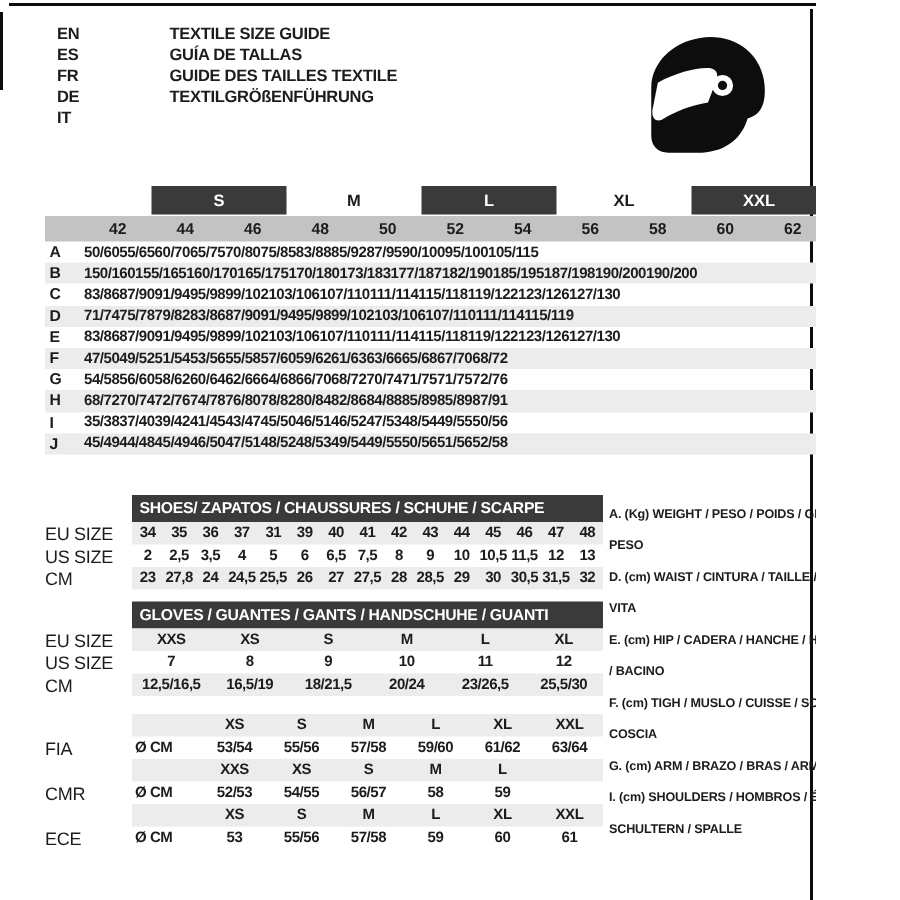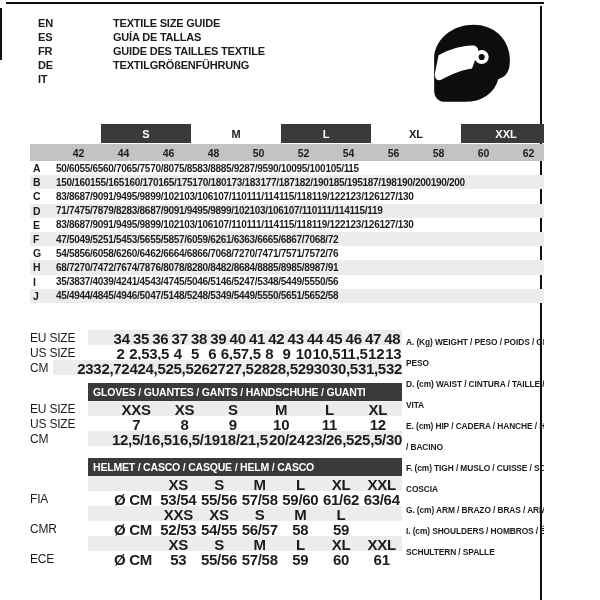--- a/index.html
+++ b/index.html
@@ -47,21 +47,21 @@
   
   .bottom { position:absolute; left:30px; top:330px; width:566px; display:flex; }
   .bottom-left { width:372px; }
   .grouprow { display:flex; align-items:stretch; }
   .sidelabel { width:58px; font-size:12px; font-weight:normal; display:flex; align-items:center; letter-spacing:-0.2px; }
   .titlebar {
     flex:1; background:#3a3a3a; color:#ffffff; height:18px;
     display:flex; align-items:center; padding-left:5px; box-sizing:border-box;
     font-size:10.5px; font-weight:bold; letter-spacing:-0.2px; white-space:nowrap;
   }
-  .rowcells { flex:1; display:grid; align-items:center; height:15px; font-size:15px; font-weight:bold;padding-left:24px; }
+  .rowcells { flex:1; display:grid; align-items:center; height:15px; font-size:10px; font-weight:bold; }
   .cells15 { grid-template-columns:repeat(15,1fr); }
   .cells6  { grid-template-columns:repeat(6,1fr); }
   .cells7  { grid-template-columns:46px repeat(6,1fr); }
   .bcell { text-align:center; letter-spacing:-0.3px; white-space:nowrap; }
   .unitcell { text-align:left; padding-left:2px; }
   .shoes-rows > div.grouprow:nth-of-type(odd) .rowcells,
   .gloves-rows > div.grouprow:nth-of-type(odd) .rowcells,
   .helmet-rows .sizes-row .rowcells { background:#ececec; }
   .gap8 { height:8px; } .gap12 { height:12px; }
 
@@ -215,32 +215,33 @@
         </div>
       </div>
   </div>
 
   <div class="bottom">
     <div class="bottom-left">
 
       <div>
         <div class="grouprow">
           <span class="sidelabel"></span>
+          <div class="titlebar">SHOES/ ZAPATOS / CHAUSSURES / SCHUHE / SCARPE</div>
         </div>
         <div class="shoes-rows">
 
             <div class="grouprow">
               <span class="sidelabel">EU SIZE</span>
               <div class="rowcells cells15 nested-grid">
 
               <span class="bcell">34</span>
                 <span class="bcell">35</span>
                 <span class="bcell">36</span>
                 <span class="bcell">37</span>
-                <span class="bcell">38</span>
+                <span class="bcell">31</span>
                 <span class="bcell">39</span>
                 <span class="bcell">40</span>
                 <span class="bcell">41</span>
                 <span class="bcell">42</span>
                 <span class="bcell">43</span>
                 <span class="bcell">44</span>
                 <span class="bcell">45</span>
                 <span class="bcell">46</span>
                 <span class="bcell">47</span>
                 <span class="bcell">48</span>
@@ -267,21 +268,21 @@
                 <span class="bcell">12</span>
                 <span class="bcell">13</span>
               </div>
             </div>
 
             <div class="grouprow">
               <span class="sidelabel">CM</span>
               <div class="rowcells cells15 nested-grid">
 
               <span class="bcell">23</span>
-                <span class="bcell">32,7</span>
+                <span class="bcell">27,8</span>
                 <span class="bcell">24</span>
                 <span class="bcell">24,5</span>
                 <span class="bcell">25,5</span>
                 <span class="bcell">26</span>
                 <span class="bcell">27</span>
                 <span class="bcell">27,5</span>
                 <span class="bcell">28</span>
                 <span class="bcell">28,5</span>
                 <span class="bcell">29</span>
                 <span class="bcell">30</span>
@@ -339,24 +340,20 @@
                 <span class="bcell">23/26,5</span>
                 <span class="bcell">25,5/30</span>
               </div>
             </div>
           </div>
       </div>
 
       <div class="gap12"></div>
 
       <div>
-        <div class="grouprow">
-          <span class="sidelabel"></span>
-          <div class="titlebar">HELMET / CASCO / CASQUE / HELM / CASCO</div>
-        </div>
         <div class="helmet-rows">
 
             <div class="grouprow sizes-row">
               <span class="sidelabel"></span>
               <div class="rowcells cells7">
                 <span class="bcell"></span>
                 <span class="nested">
                   
                 <span class="bcell">XS</span><span class="bcell">S</span><span class="bcell">M</span><span class="bcell">L</span><span class="bcell">XL</span><span class="bcell">XXL</span></span>
               </div>

